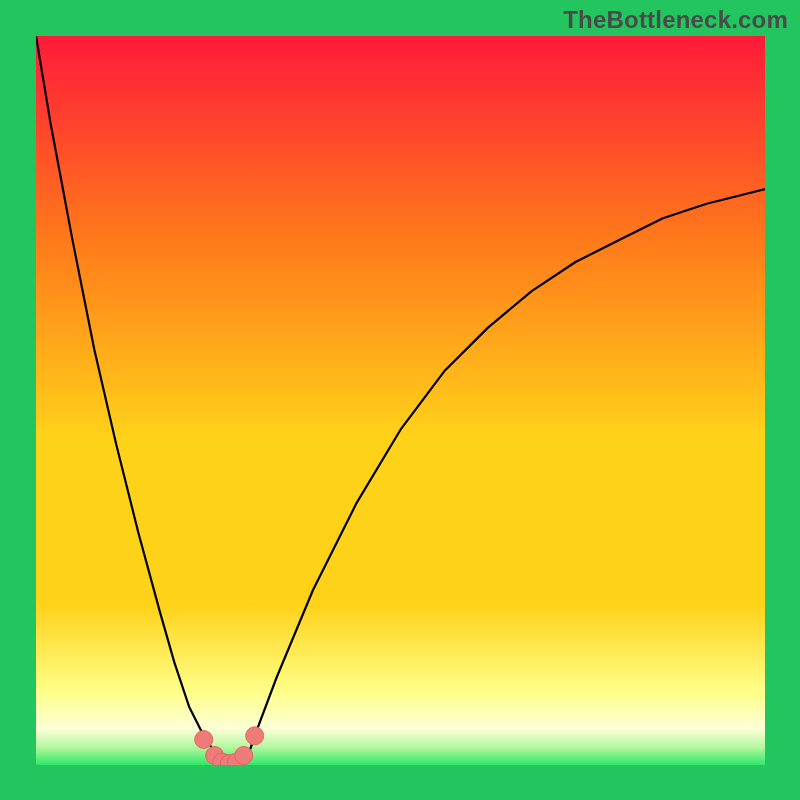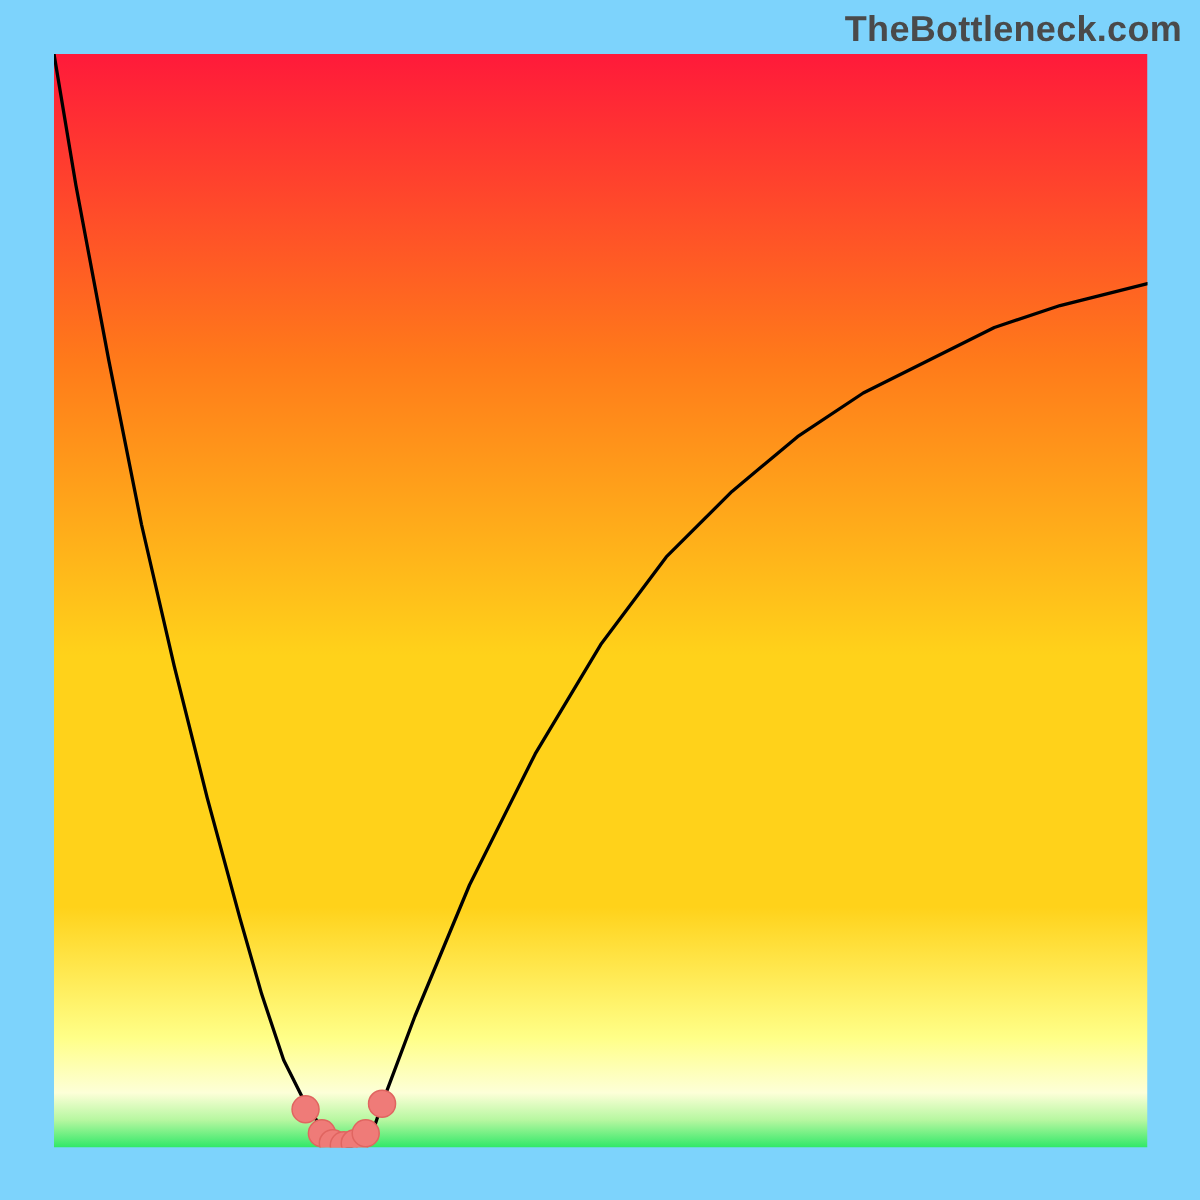--- a/index.html
+++ b/index.html
@@ -10,21 +10,21 @@
     background: #000;
     font-family: Arial, Helvetica, sans-serif;
     overflow: hidden;
   }
   .frame {
     position: absolute;
     left: 0;
     top: 0;
     width: 800px;
     height: 800px;
-    background: #7dd3fc;
+    background: #22c55e;
   }
   .watermark {
     position: absolute;
     top: 6px;
     right: 12px;
     color: #4a4a4a;
     font-size: 24px;
     font-weight: 600;
     letter-spacing: 0.2px;
     user-select: none;

